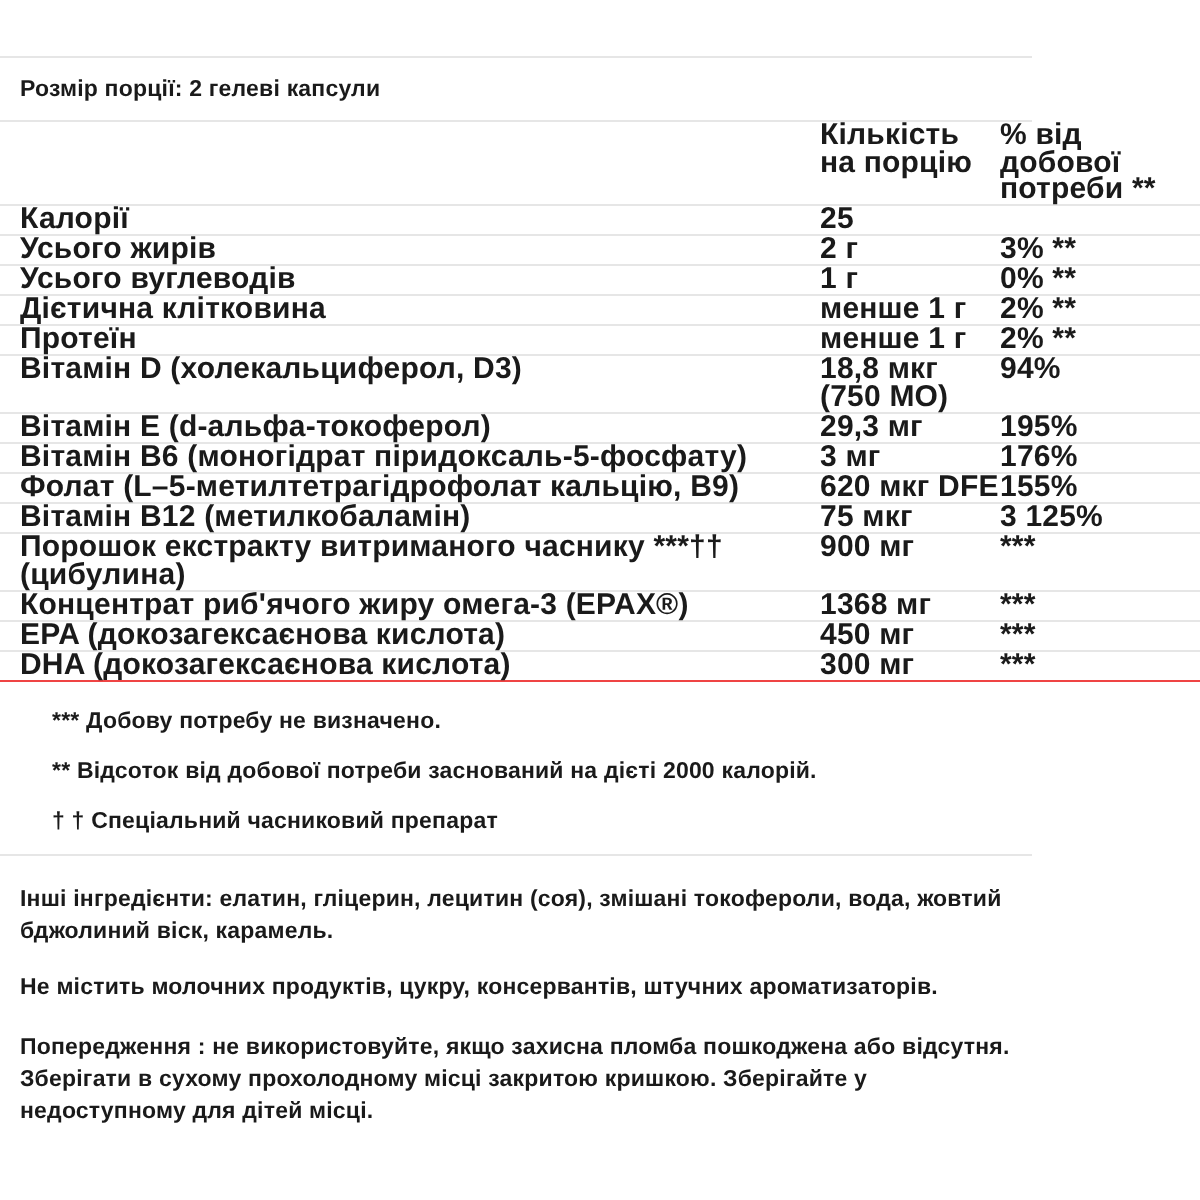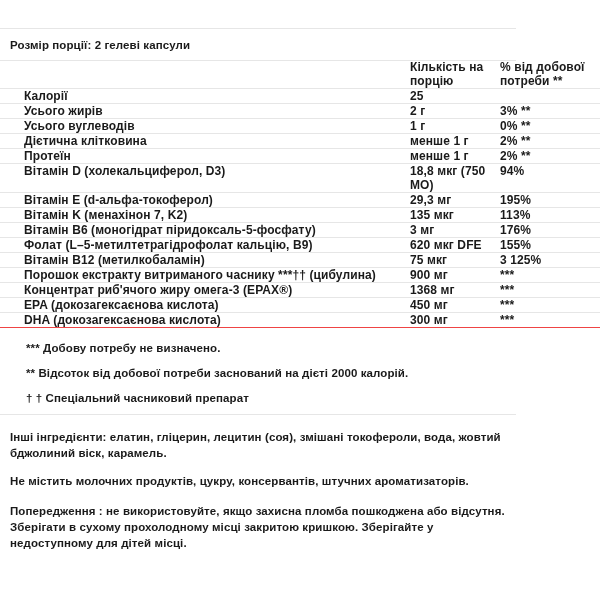--- a/index.html
+++ b/index.html
@@ -37,21 +37,21 @@
   }
   .serving-row:last-child {
     border-bottom: 1px solid #e6e6e6;
   }
 
   
   table.nutrition {
     width: 600px;
     border-collapse: collapse;
     table-layout: fixed;
-    font-size: 12px;
+    font-size: 15px;
   }
   table.nutrition col.c-name   { width: 410px; }
   table.nutrition col.c-amount { width: 90px;  }
   table.nutrition col.c-dv     { width: 100px; }
 
   table.nutrition th,
   table.nutrition td {
     text-align: left;
     vertical-align: top;
     padding: 0;
@@ -66,21 +66,21 @@
   }
   thead th.h-name { padding-left: 10px; }
 
   tbody tr { border-bottom: 1px solid #e6e6e6; }
   tbody tr:last-child { border-bottom: 1px solid #ef4444; }
 
   tbody td {
     padding: 8px 6px 7px 0;
     line-height: 14px;
   }
-  tbody td.t-name { padding-left: 24px; margin-top: 33px; }
+  tbody td.t-name { padding-left: 10px; margin-top: 33px; }
 
   
   .footnotes {
     padding: 9px 10px 2px 10px;
     margin-left: 16px;
   }
   .footnote {
     font-size: 11.5px;
     font-weight: bold;
     line-height: 14px;
@@ -163,25 +163,20 @@
         <td class="t-name">Вітамін D (холекальциферол, D3)</td>
         <td>18,8 мкг (750 МО)</td>
         <td>94%</td>
       </tr>
       <tr>
         <td class="t-name">Вітамін E (d-альфа-токоферол)</td>
         <td>29,3 мг</td>
         <td>195%</td>
       </tr>
       <tr>
-        <td class="t-name">Вітамін K (менахінон 7, K2)</td>
-        <td>135 мкг</td>
-        <td>113%</td>
-      </tr>
-      <tr>
         <td class="t-name">Вітамін B6 (моногідрат піридоксаль-5-фосфату)</td>
         <td>3 мг</td>
         <td>176%</td>
       </tr>
       <tr>
         <td class="t-name">Фолат (L–5-метилтетрагідрофолат кальцію, B9)</td>
         <td>620 мкг DFE</td>
         <td>155%</td>
       </tr>
       <tr>

